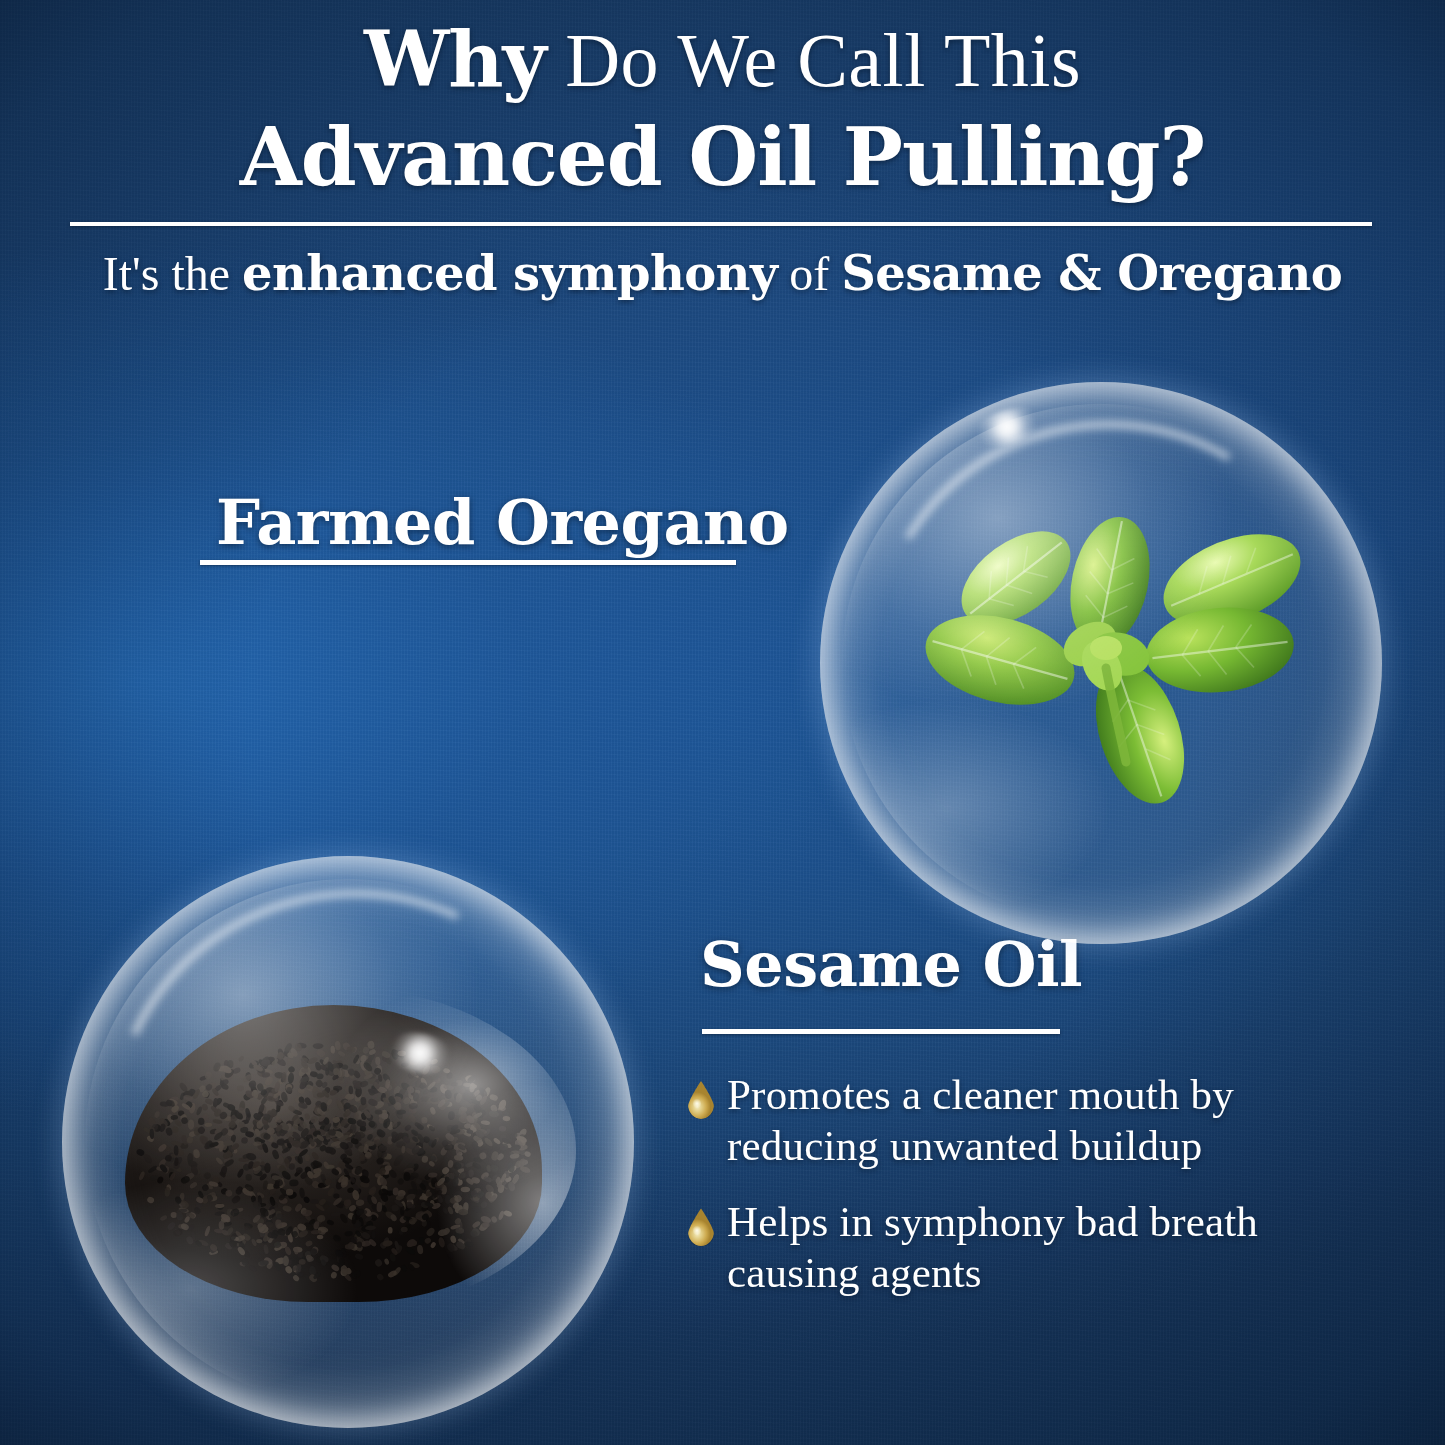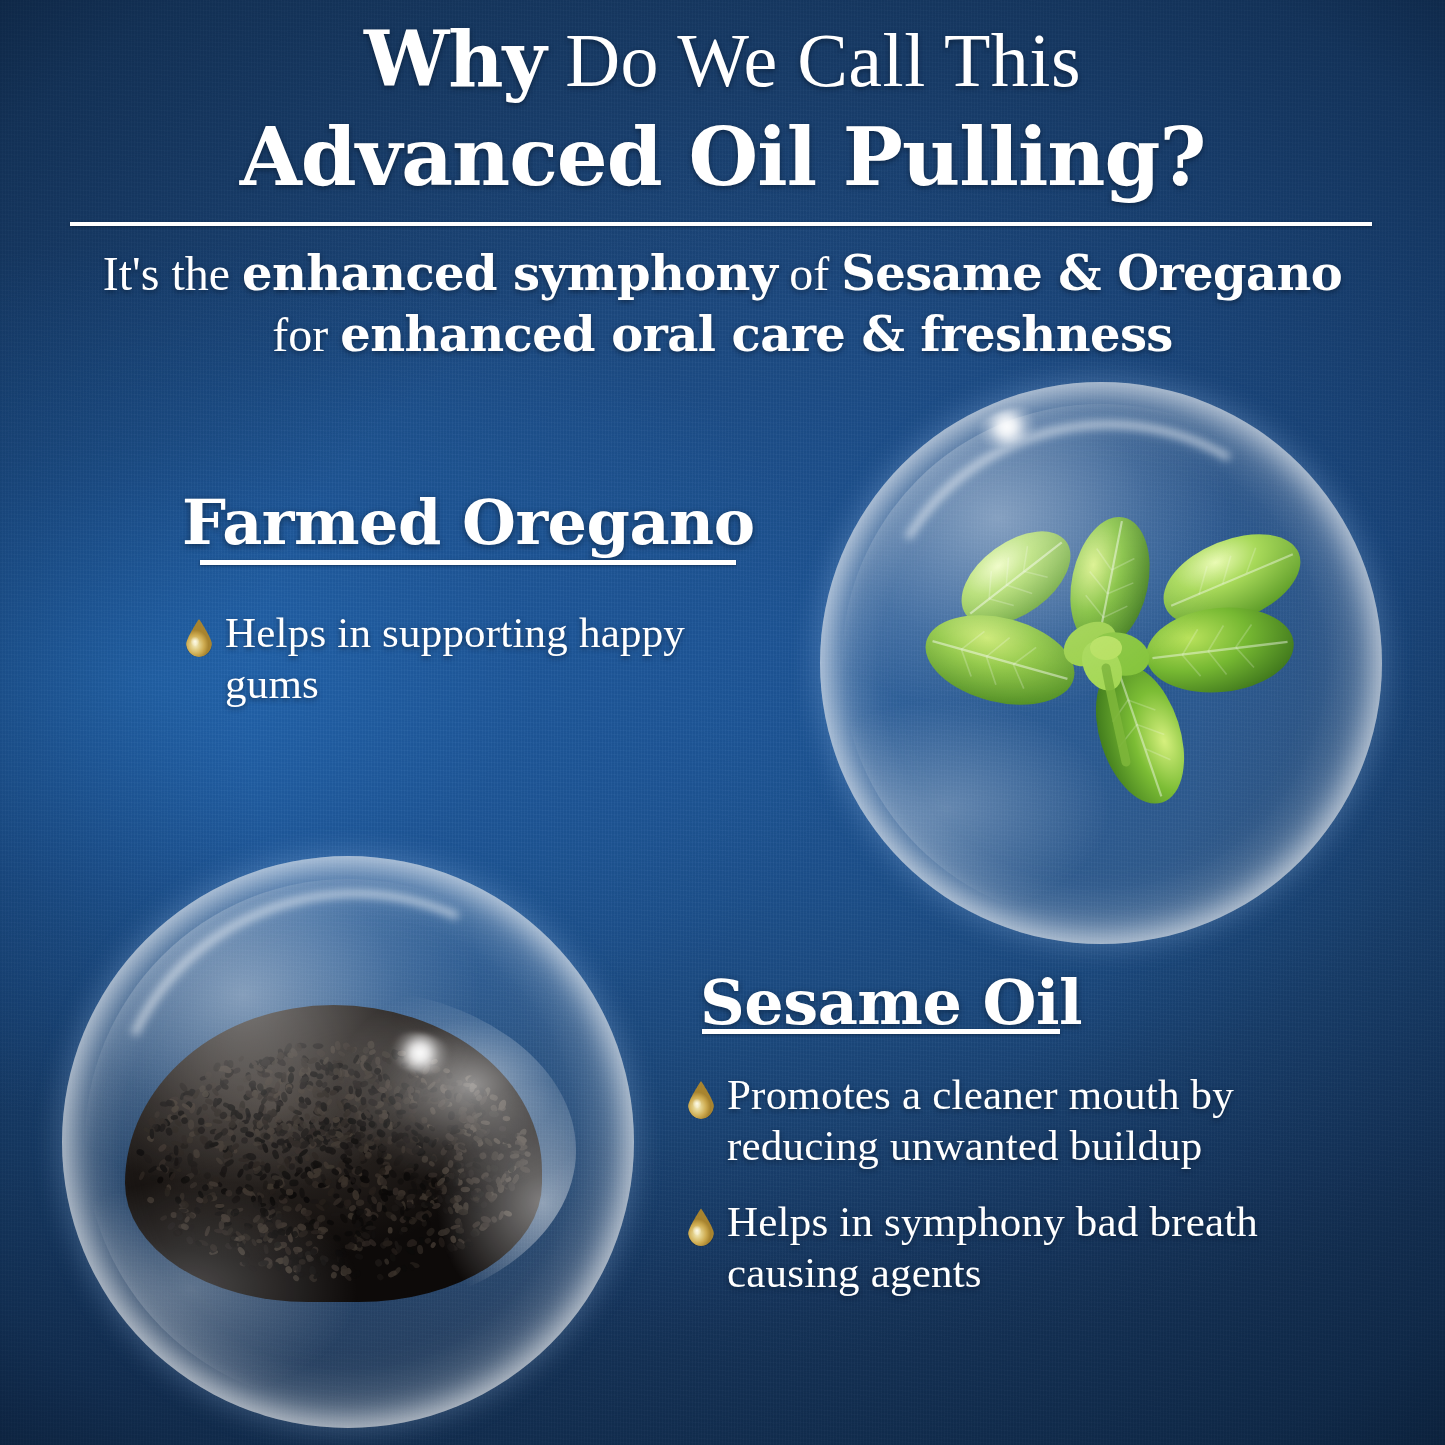--- a/index.html
+++ b/index.html
@@ -110,23 +110,23 @@
     letter-spacing: -0.5px;
     white-space: nowrap;
     text-shadow: 0 2px 6px rgba(4,18,36,0.55);
   }
   .sec-rule {
     position: absolute;
     height: 5px;
     background: #ffffff;
     box-shadow: 0 1px 3px rgba(4,18,36,0.5);
   }
-  #head-oregano { left: 182px; top: 486px; }
+  #head-oregano { left: 216px; top: 486px; }
   #rule-oregano { left: 200px; top: 560px; width: 536px; }
-  #head-sesame  { left: 700px; top: 966px; text-align: center; }
+  #head-sesame  { left: 700px; top: 928px; text-align: center; }
   #rule-sesame  { left: 702px; top: 1029px; width: 358px; }
 
   
   .blist { position: absolute; }
   #list-oregano { left: 186px; top: 608px; width: 540px; }
   #list-sesame  { left: 688px; top: 1070px; width: 660px; }
 
   .bullet {
     display: flex;
     align-items: flex-start;
@@ -261,31 +261,26 @@
 
   <div class="headline">
     <div class="hl-line1"><span class="hl-strong">Why</span><span class="hl-light"> Do We Call This</span></div>
     <div class="hl-line2 hl-strong">Advanced Oil Pulling?</div>
   </div>
 
   <div class="rule-main"></div>
 
   <div class="subtitle">
     <div><span>It's the </span><span class="sub-b">enhanced symphony</span><span> of </span><span class="sub-b">Sesame &amp; Oregano</span></div>
-    <div><span>for </span><span class="sub-b">enhanced oral care &amp; freshness</span></div>
   </div>
 
   <div class="sec-head" id="head-oregano">Farmed Oregano</div>
   <div class="sec-rule" id="rule-oregano"></div>
 
   <div class="blist" id="list-oregano">
-    <div class="bullet">
-      <span class="droplet"></span>
-      <span class="bullet-text">Helps in supporting happy gums</span>
-    </div>
   </div>
 
   <div class="sec-head" id="head-sesame">Sesame Oil</div>
   <div class="sec-rule" id="rule-sesame"></div>
 
   <div class="blist" id="list-sesame">
     <div class="bullet">
       <span class="droplet"></span>
       <span class="bullet-text">Promotes a cleaner mouth by reducing unwanted buildup</span>
     </div>

